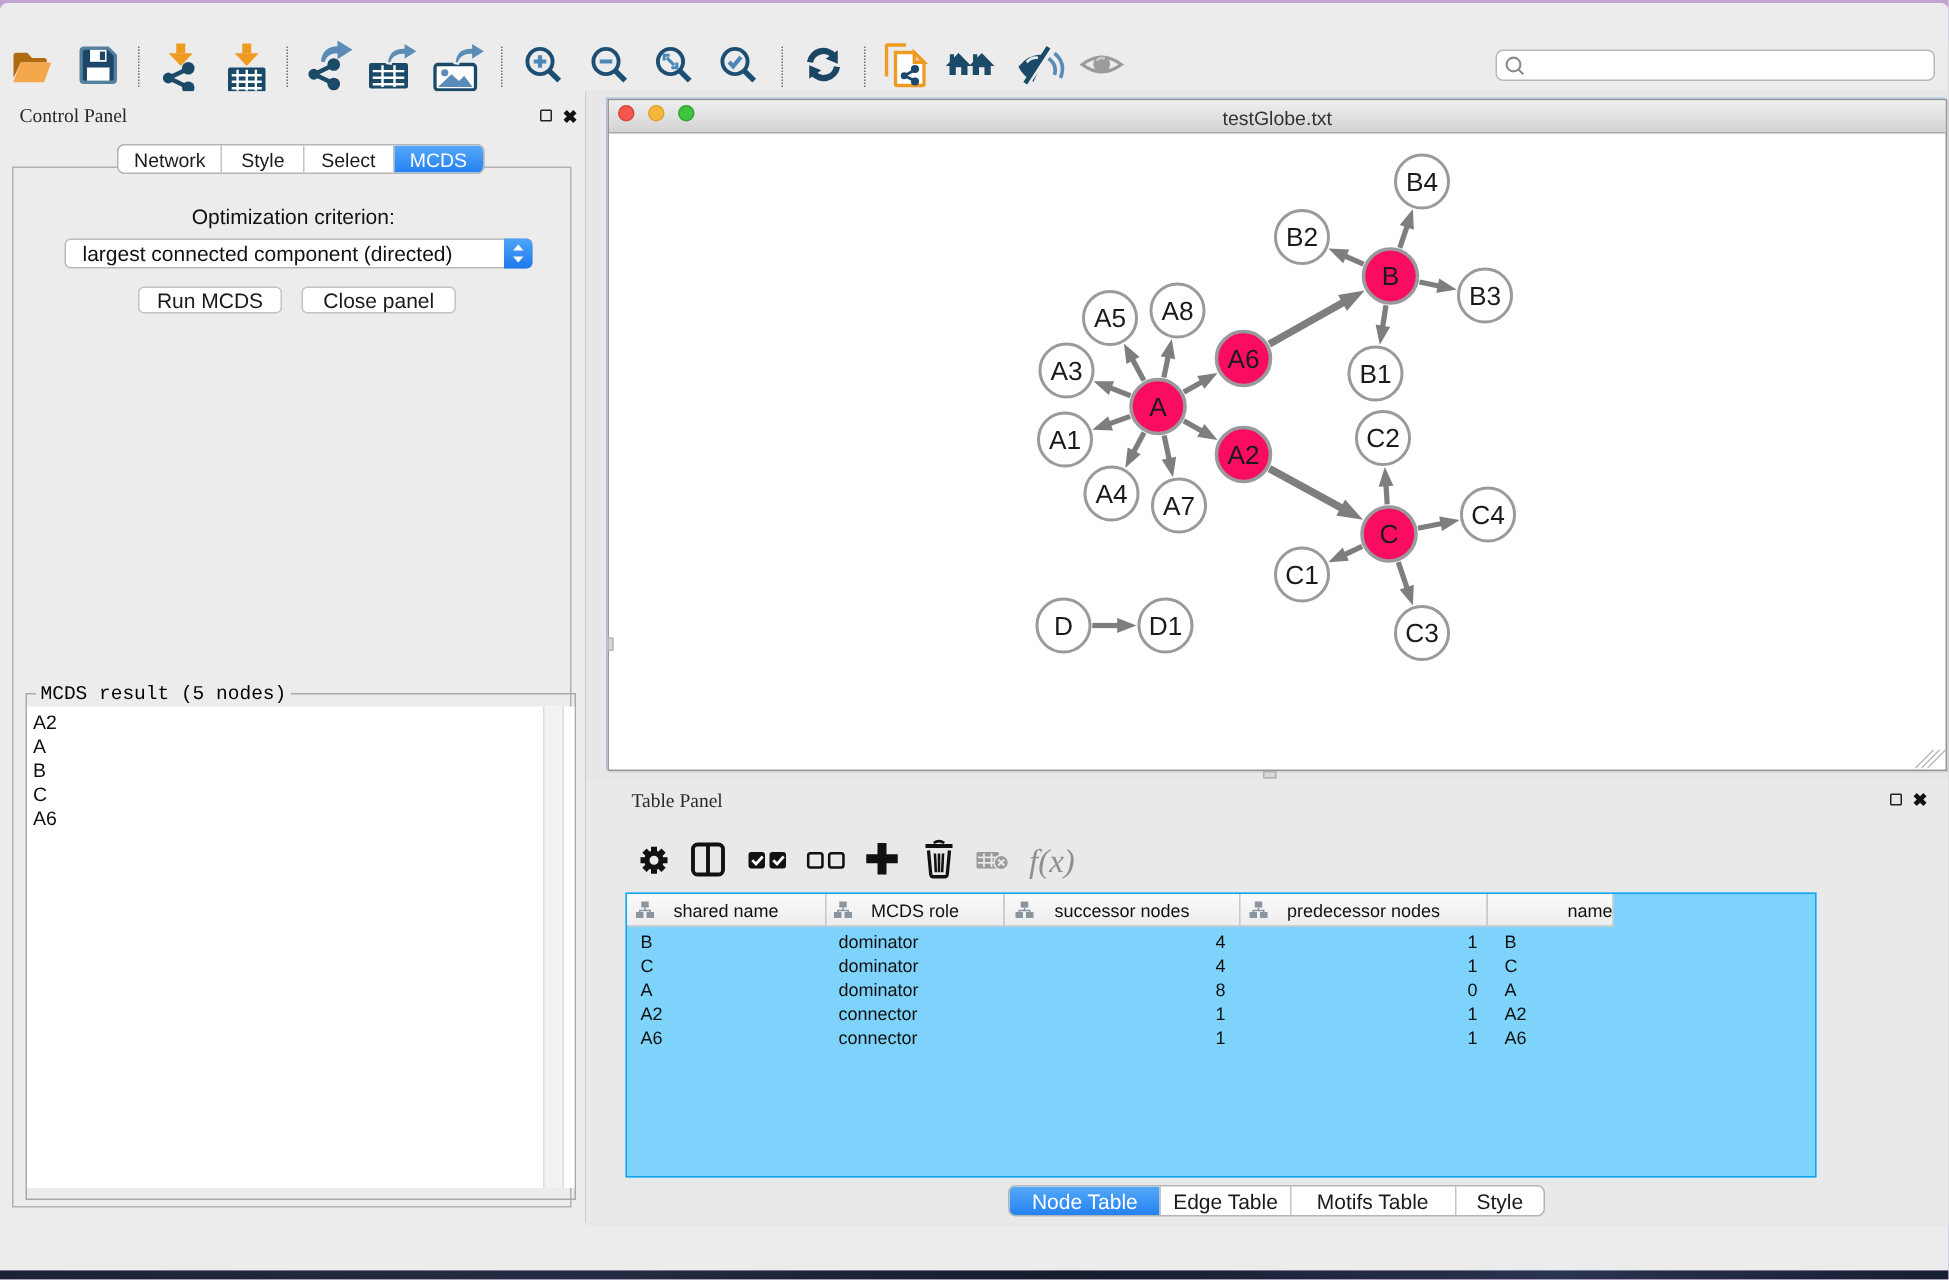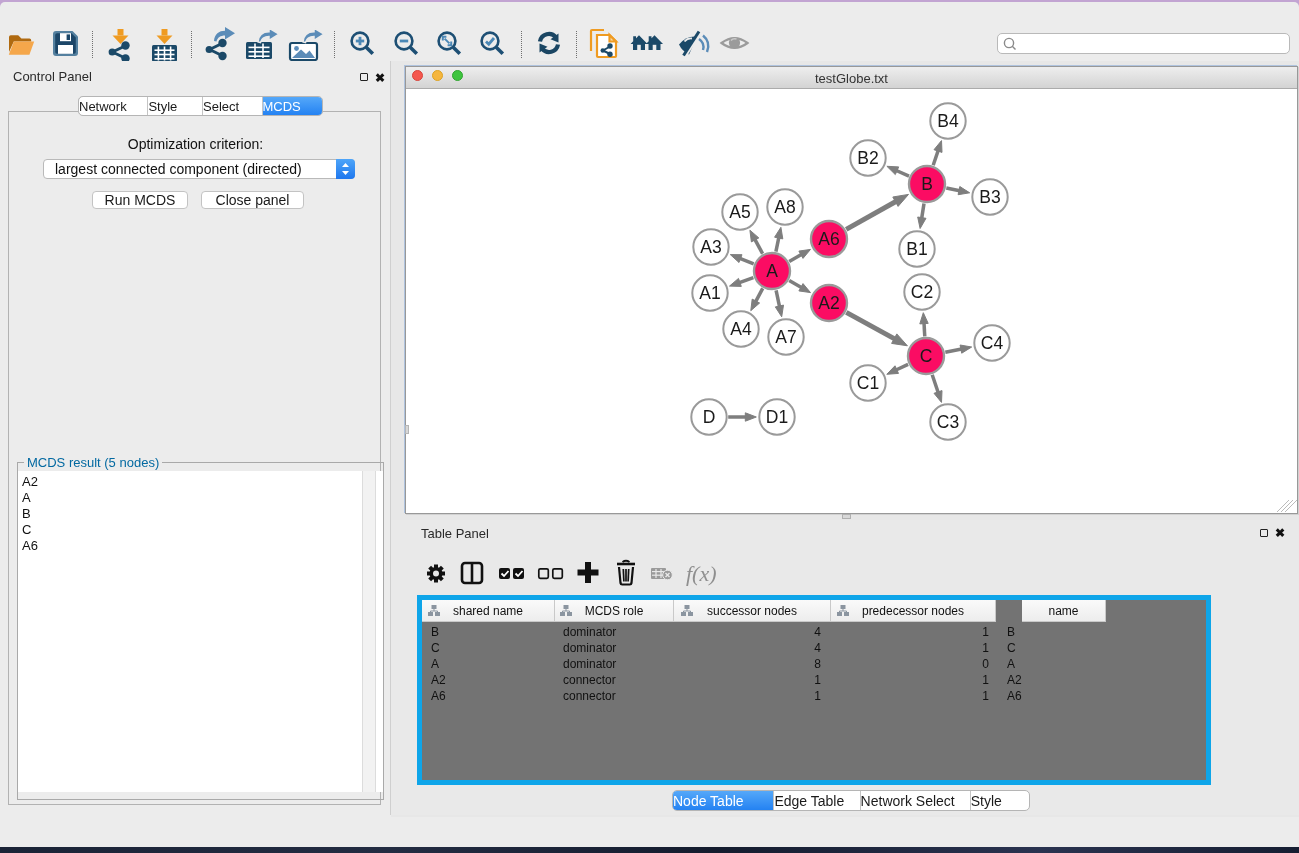--- a/index.html
+++ b/index.html
@@ -12,52 +12,52 @@
   #titlebar { position:absolute; left:0; top:0; width:1299px; height:25px;
      background:linear-gradient(#efefef,#d7d7d7); border-bottom:1px solid #b4b4b4; border-radius:5px 5px 0 0; }
   .tl { position:absolute; border-radius:50%; width:12px; height:12px; top:5px; }
   #title { position:absolute; top:3px; width:100%; text-align:center; font-size:13px; letter-spacing:0.3px; color:#4a4a4a; }
   #toolbar { position:absolute; left:0; top:25px; width:1299px; height:35px; background:#ececec; border-bottom:1px solid #cfcfcf; }
   .tsep { position:absolute; top:4px; height:27px; width:0; border-left:1.5px dotted #6f6f6f; }
   #searchbox { position:absolute; left:997px; top:6px; width:293px; height:21px; background:#fff;
      border:1px solid #b9b9b9; border-radius:5px; }
   
   #cpanel { position:absolute; left:0; top:59px; width:391px; height:754px; background:#ececec; border-right:1px solid #cfcfcf; }
-  .paneltitle { font-size:13px; color:#2a2a2a; }
+  .paneltitle { font-size:13px; color:#2a2a2a;font-family:Liberation Serif, serif; }
   .floatbtn { position:absolute; width:8px; height:8px; border:1.5px solid #222; border-radius:1px; }
   .closex { position:absolute; font-size:12px; font-weight:bold; color:#111; }
   #tabpane { position:absolute; left:8px; top:50px; width:373px; height:694px; border:1px solid #b2b2b2; background:#ececec; }
   .seg { position:absolute; z-index:2; display:flex; height:20px; border:1px solid #b5b5b5; border-radius:5px; background:#fff; overflow:hidden; }
-  .seg div { font-size:13px; color:#1a1a1a; line-height:19px; border-right:1px solid #c4c4c4; }
+  .seg div { font-size:13px; color:#1a1a1a; text-align:center; line-height:19px; border-right:1px solid #c4c4c4; }
   .seg div:last-child { border-right:none; }
   .seg div.sel { background:linear-gradient(#55a8f9,#2482f2); color:#fff; }
   .btn { position:absolute; height:18px; background:#fff; border:1px solid #c3c3c3; border-radius:4px;
      font-size:14px; color:#1a1a1a; text-align:center; line-height:16px; }
   #combo { position:absolute; left:43px; top:98px; width:312px; height:20px; background:#fff;
      border:1px solid #b9b9b9; border-radius:4px; font-size:14px; color:#111; line-height:18px; padding-left:11px; }
   #combo .step { position:absolute; right:-1px; top:-1px; width:19px; height:20px; border-radius:0 4px 4px 0;
      background:linear-gradient(#4ea5f9,#1e77ee); }
   
   #fieldset { position:absolute; left:17px; top:401px; width:367px; height:338px; border:1px solid #a9a9a9; }
-  #fieldlegend { position:absolute; left:6px; top:-8px; background:#ececec; font-size:13px; color:#0369a1; padding:0 3px; }
+  #fieldlegend { position:absolute; left:6px; top:-8px; background:#ececec; font-size:13px; color:#000000; padding:0 3px;font-family:Liberation Mono, monospace; }
   #mlist { position:absolute; left:0px; top:8px; width:365px; height:321px; background:#fff; }
   #mlist .track { position:absolute; right:7px; top:0; width:14px; height:321px; background:#f2f2f2;
      border-left:1px solid #dcdcdc; border-right:1px solid #dcdcdc; }
   #mlist div.item { font-size:13px; color:#111; padding-left:4px; height:16px; line-height:16px; }
   
   #desktop { position:absolute; left:391px; top:59px; width:908px; height:756px; background:#e7e7e7; }
   #iframe { position:absolute; left:405px; top:64px; width:893px; height:448px; background:#fff;
      border:1px solid #989898; box-shadow:-1px -1px 0 rgba(130,165,215,.55), 1px 1px 0 rgba(170,170,170,.35); }
   #ititle { position:absolute; left:0; top:0; width:100%; height:22px;
      background:linear-gradient(#eeeeee,#d3d3d3); border-bottom:1px solid #ababab; }
   .tl2 { position:absolute; border-radius:50%; width:11px; height:11px; top:3px; }
   #ititle .t { position:absolute; width:100%; top:4px; text-align:center; font-size:13px; color:#333; }
   
   #tpanel { position:absolute; left:391px; top:518px; width:908px; height:295px; background:#e9e9e9; }
-  #tablebox { position:absolute; left:26px; top:75px; width:794px; height:190px; background:#737373; border:5px solid #0ea5e9; }
+  #tablebox { position:absolute; left:26px; top:75px; width:794px; height:190px; background:#7dd3fc; border:1px solid #0ea5e9; }
   .th { position:absolute; top:0; height:22px; background:linear-gradient(#fafafa,#ededed); border-right:1px solid #c9c9c9; border-bottom:1px solid #c9c9c9; font-size:12px; color:#111; text-align:center; line-height:22px; }
   .cell { position:absolute; font-size:12px; color:#111; height:16px; line-height:16px; }
   .num { text-align:right; }
   #statusbar { position:absolute; left:0; top:813px; width:1299px; height:32px; background:#ececec; border-top:1px solid #c2c2c2; }
 </style>
 </head>
 <body>
 <div id="win">
   <div id="toolbar">
     <div class="tsep" style="left:92px"></div>
@@ -602,21 +602,21 @@
         <circle cx="276.5" cy="19" r="4.8" fill="#9a9a9a" stroke="#e9e9e9" stroke-width="1"></circle>
         <path d="M274.5,17 l4,4 m0,-4 l-4,4" stroke="#e9e9e9" stroke-width="1.4"></path>
       </g>
       <text x="295" y="25" font-family="Liberation Serif, serif" font-style="italic" font-size="22" fill="#8f8f8f">f(x)</text>
     </svg>
     <div id="tablebox">
       <div class="th" style="left:0;width:133px;">shared name</div>
       <div class="th" style="left:133px;width:119px;">MCDS role</div>
       <div class="th" style="left:252px;width:157px;">successor nodes</div>
       <div class="th" style="left:409px;width:165px;">predecessor nodes</div>
-      <div class="th" style="left:600px;width:84px;">name</div>
+      <div class="th" style="left:574px;width:84px;text-align:right;">name</div>
       <svg width="872" height="22" style="position:absolute;left:0;top:0;">
         <g fill="#8b95a0">
           <g transform="translate(6,5)">
               <rect x="3.5" width="5" height="4"></rect>
               <rect y="7" width="5" height="4"></rect>
               <rect x="7" y="7" width="5" height="4"></rect>
               <path d="M6,4 v2 M2.5,8 v-2 h7 v2" stroke="#8b95a0" fill="none"></path>
             </g>
           <g transform="translate(138,5)">
               <rect x="3.5" width="5" height="4"></rect>
@@ -660,18 +660,18 @@
         <div class="cell" style="left:585px;top:72px;">A2</div>
       <div class="cell" style="left:9px;top:88px;">A6</div>
         <div class="cell" style="left:141px;top:88px;">connector</div>
         <div class="cell num" style="left:252px;top:88px;width:147px;">1</div>
         <div class="cell num" style="left:409px;top:88px;width:158px;">1</div>
         <div class="cell" style="left:585px;top:88px;">A6</div>
     </div>
     <div class="seg" style="left:281px;top:270px;width:358px;height:21px;">
       <div class="sel" style="width:106px;font-size:14px;line-height:20px;">Node Table</div>
       <div style="width:90px;font-size:14px;line-height:20px;">Edge Table</div>
-      <div style="width:115px;font-size:14px;line-height:20px;">Network Select</div>
+      <div style="width:115px;font-size:14px;line-height:20px;">Motifs Table</div>
       <div style="width:61px;font-size:14px;line-height:20px;">Style</div>
     </div>
   </div>
 </div>
 <div id="bottomstrip"></div>
 
 </body></html>

